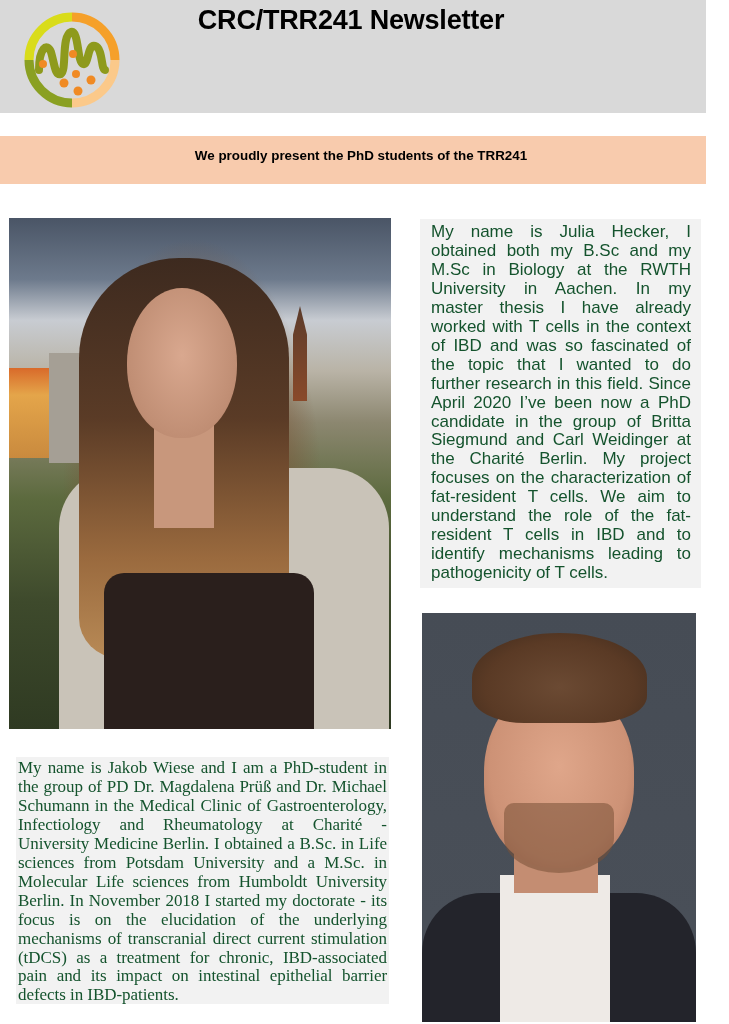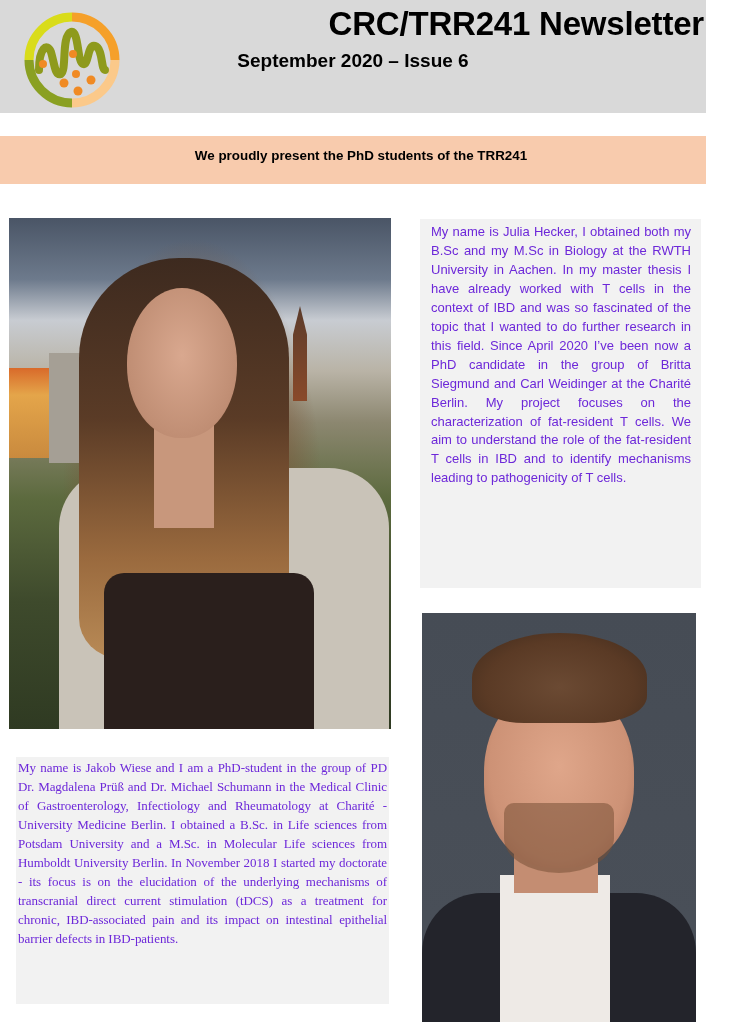--- a/index.html
+++ b/index.html
@@ -5,23 +5,23 @@
   * { box-sizing: border-box; margin: 0; padding: 0; }
   html, body { width: 729px; height: 1024px; background: #ffffff; overflow: hidden; }
   body { position: relative; font-family: "Liberation Sans", sans-serif; color: #000; }
 
   .header-band {
     position: absolute; left: 0; top: 0; width: 706px; height: 113px;
     background: #d9d9d9;
   }
   .logo { position: absolute; left: 21px; top: 8px; width: 102px; height: 102px; }
   .title {
-    position: absolute; left: 0; top: 5px; width: 706px; text-align: right;
+    position: absolute; left: 0; top: 5px; width: 706px; text-align: center;
     padding-left: 0px;
-    font-size: 33px; font-weight: bold; letter-spacing: -0.2px;
+    font-size: 27px; font-weight: bold; letter-spacing: -0.2px;
   }
   .title-inner { display: inline-block; position: relative; left: -2px; }
   .subtitle {
     position: absolute; left: 0; top: 50px; width: 706px; text-align: center;
     font-size: 19px; font-weight: bold;
   }
 
   .banner {
     position: absolute; left: 0; top: 136px; width: 706px; height: 48px;
     background: #f8cbad;
@@ -108,22 +108,22 @@
     border-radius: 10px 10px 50% 50%;
   }
   .photo-jakob .hair {
     position: absolute; left: 50px; top: 20px; width: 175px; height: 90px;
     background: radial-gradient(ellipse at 50% 60%, #6b4a33 0%, #5a3a25 60%, #3e2a1c 100%);
     border-radius: 50% 50% 30% 30%;
   }
 
   .textbox {
     position: absolute; background: #f2f2f2;
-    font-size: 13px; line-height: 18.95px; text-align: justify;
-    color: #6d28d9;
+    font-size: 17px; line-height: 18.95px; text-align: justify;
+    color: #14532d;
   }
   .textbox-julia { left: 420px; top: 219px; width: 281px; height: 369px; padding: 4px 10px 0 11px; }
   .textbox-jakob { left: 16px; top: 757px; width: 373px; height: 247px; padding: 2px 2px 0 2px; letter-spacing: -0.05px; font-family: Liberation Serif, serif; }
   .textbox p { margin: 0; }
 </style>
 </head>
 <body>
 
 <div class="header-band">
   <svg class="logo" viewBox="0 0 102 102">
@@ -139,21 +139,20 @@
       <circle cx="52" cy="46" r="4"></circle>
       <circle cx="55" cy="66" r="4"></circle>
       <circle cx="43" cy="75" r="4.5"></circle>
       <circle cx="70" cy="72" r="4.5"></circle>
       <circle cx="57" cy="83" r="4.5"></circle>
     </g>
   </svg>
   <div class="title">
     <span class="title-inner">CRC/TRR241 Newsletter</span>
   </div>
-  <div class="subtitle">September 2020 – Issue 6</div>
 </div>
 
 <div class="banner">
   <div class="banner-text">We proudly present the PhD students of the TRR241</div>
 </div>
 
 <div class="photo photo-julia" title="Portrait photo of Julia Hecker">
   <div class="bldg-left"></div>
   <div class="bldg-mid"></div>
   <div class="spire"></div>

